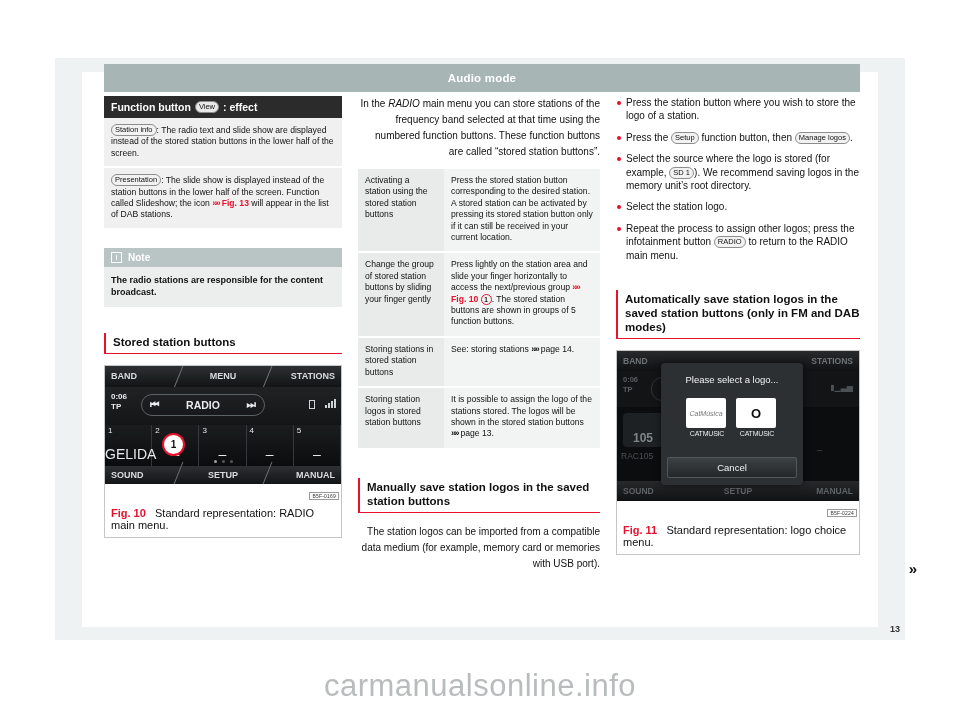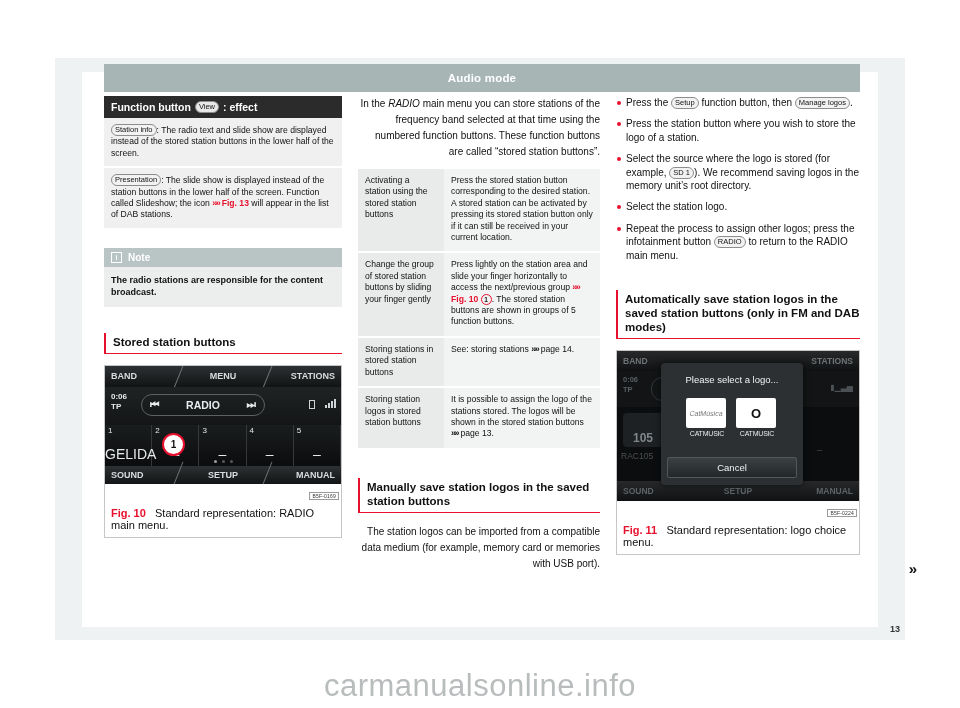--- a/index.html
+++ b/index.html
@@ -398,25 +398,25 @@
     </table>
 
   <div class="h2" style="margin-top:28px;">Manually save station logos in the saved station buttons</div>
 
   <p class="body" style="margin-top:11px;">The station logos can be imported from a compatible data medium (for example, memory card or memories with USB port).</p>
 </div>
 
 <div class="col col3">
 
   <div class="bullet">
+    <span>Press the station button where you wish to store the logo of a station.</span>
+  </div>
+
+  <div class="bullet">
     <span>Press the </span><span class="kbd">Setup</span><span> function button, then </span><span class="kbd">Manage logos</span><span>.</span>
-  </div>
-
-  <div class="bullet">
-    <span>Press the station button where you wish to store the logo of a station.</span>
   </div>
 
   <div class="bullet">
     <span>Select the source where the logo is stored (for example, </span><span class="kbd">SD 1</span><span>). We recommend saving logos in the memory unit’s root directory.</span>
   </div>
 
   <div class="bullet">
     <span>Select the station logo.</span>
   </div>
 

